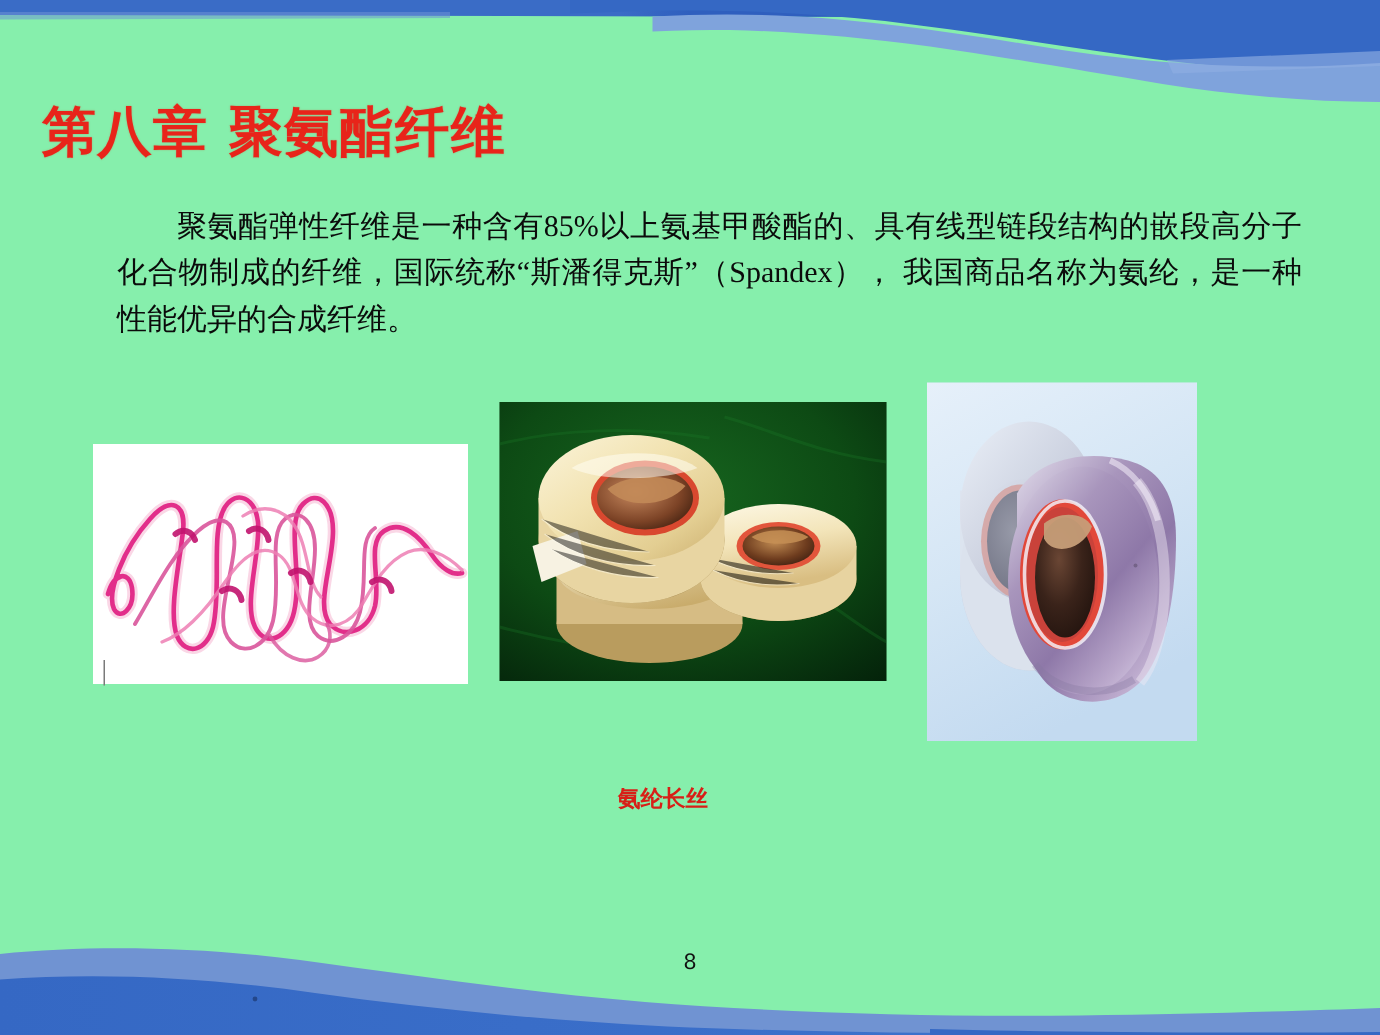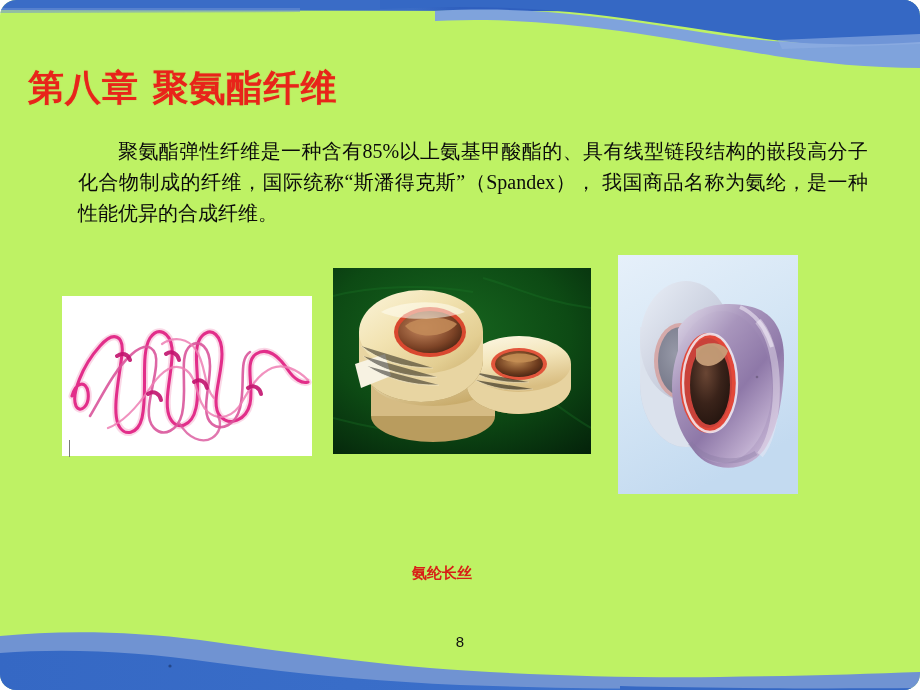--- a/index.html
+++ b/index.html
@@ -3,21 +3,21 @@
 <meta charset="utf-8">
 <style>
   html,body{margin:0;padding:0;}
   body{
     width:920px;height:690px;
     background:#ffffff;
     font-family:"Liberation Sans", sans-serif;
     overflow:hidden;
     position:relative;
   }
-  .slide{position:absolute;inset:0;width:920px;height:690px;overflow:hidden;background:#bef264;border-radius:16px;}
+  .slide{position:absolute;inset:0;width:920px;height:690px;overflow:hidden;background:#86efac;}
 
   
   .deco{position:absolute;left:0;top:0;width:920px;height:690px;pointer-events:none;}
 
   
   .title{
     position:absolute;left:28px;top:64px;
     font-family:"DejaVu Serif","Liberation Serif",serif;
     font-size:36px;font-weight:bold;color:#E8241A;
     letter-spacing:1px;white-space:nowrap;
@@ -47,21 +47,21 @@
   }
   .img-left svg,.img-center svg,.img-right svg{display:block;width:100%;height:100%;}
 
   
   .stray-tick{
     position:absolute;left:69px;top:440px;width:1px;height:17px;background:#7a7a7a;
   }
 
   
   .caption{
-    position:absolute;left:412px;top:564px;
+    position:absolute;left:412px;top:523px;
     font-family:"DejaVu Sans","Liberation Sans",sans-serif;
     font-size:15px;font-weight:bold;color:#D81F17;white-space:nowrap;
   }
 
   
   .page-num{
     position:absolute;left:0;top:633px;width:920px;text-align:center;
     font-family:"Liberation Sans",sans-serif;
     font-size:15px;color:#111;
   }

